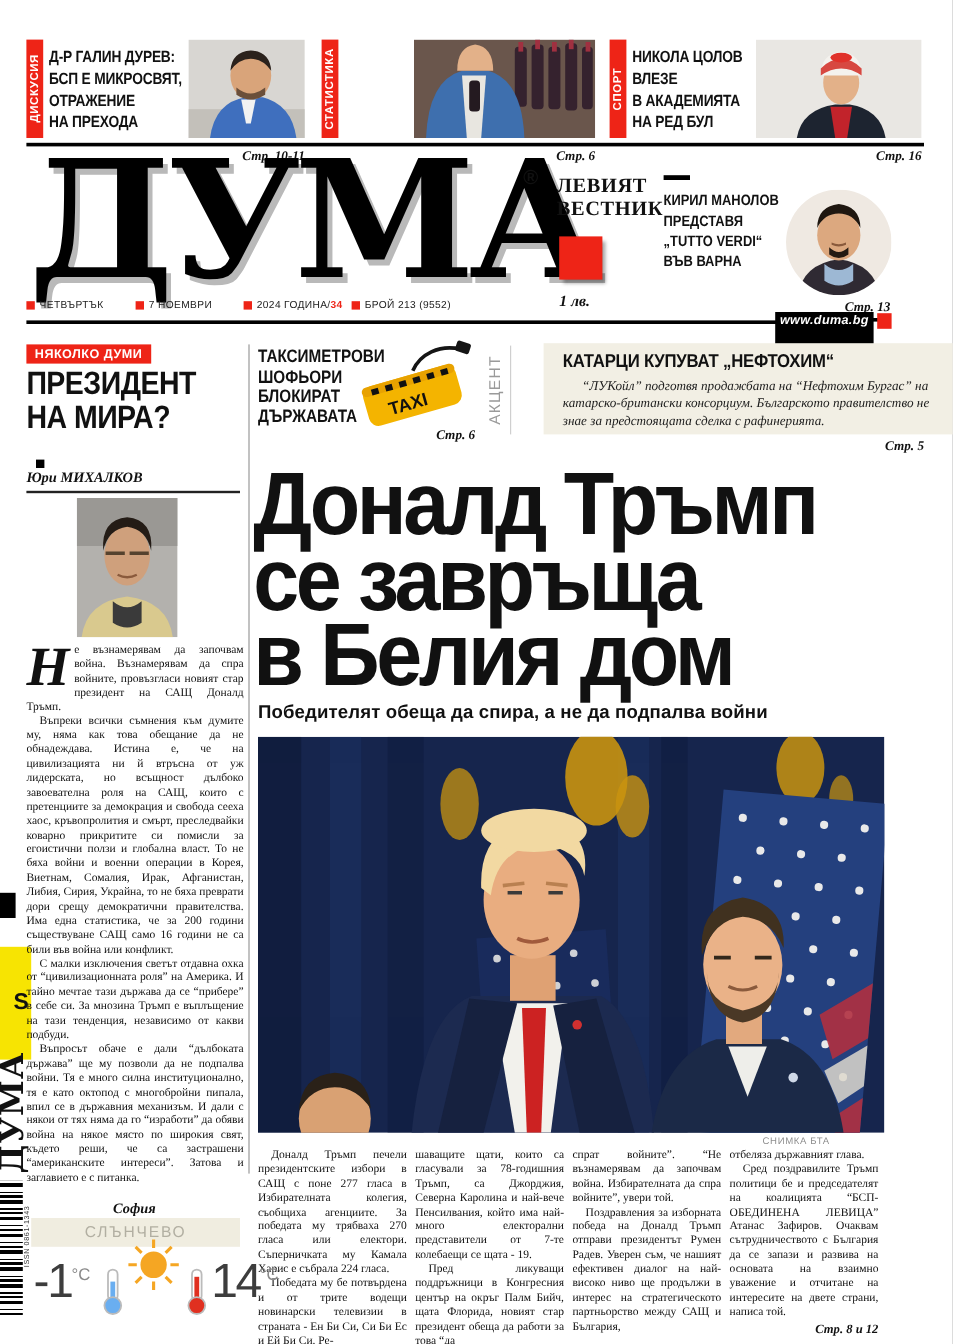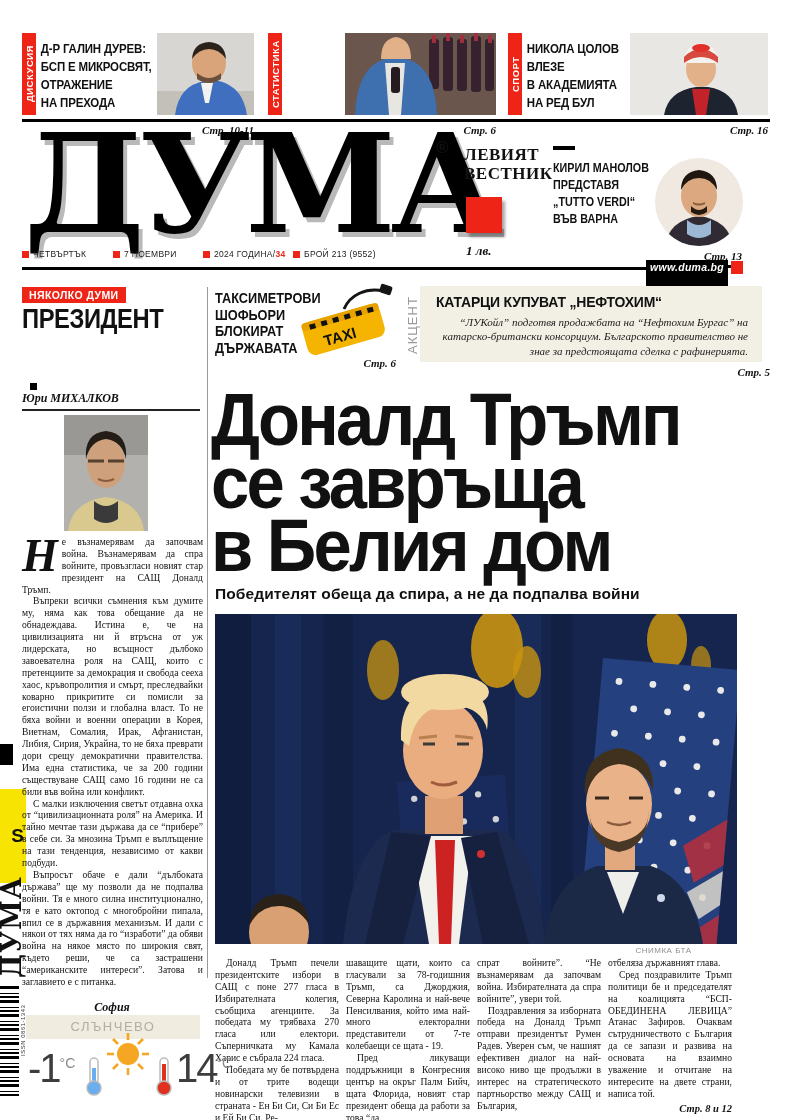--- a/index.html
+++ b/index.html
@@ -59,25 +59,25 @@
 
   .taxi-lines { position:absolute; left:215px; top:290px; z-index:2; }
   .taxi-lines .tl { height:16.5px; line-height:16.5px; white-space:nowrap; }
   .taxi-lines .tl span { display:inline-block; transform:scaleX(.85); transform-origin:0 50%;
       font-size:15px; font-weight:bold; background:#fff; padding:0 2px 0 0; }
   .taxi-art { position:absolute; left:292px; top:283px; width:108px; height:74px; z-index:1; }
 
   .accent-label { position:absolute; left:399px; top:288px; width:27px; height:74px; border-left:1px solid #cfcfcf;
       color:#9a9a9a; font-size:13px; letter-spacing:1px; writing-mode:vertical-rl; transform:rotate(180deg);
       display:flex; align-items:center; justify-content:center; }
-  .accent-box { position:absolute; left:420px; top:286px; width:342px; height:76px; background:#f2efe4; padding:7px 14px 0 16px; }
+  .accent-box { position:absolute; left:453px; top:286px; width:342px; height:76px; background:#f2efe4; padding:7px 14px 0 16px; }
   .accent-title span { display:inline-block; transform:scaleX(.9); transform-origin:0 50%;
       font-size:15.5px; font-weight:bold; letter-spacing:-.2px; }
   .accent-body { margin-top:4px; font-family:"Liberation Serif", serif; font-style:italic; font-size:11px;
-      line-height:1.3; text-indent:16px; color:#1a1a1a;text-align:right; }
+      line-height:1.3; text-indent:16px; color:#1a1a1a; }
 
   
   .op-bullet { position:absolute; left:30px; top:383px; width:7px; height:7px; background:#000; }
   .op-author { position:absolute; left:22px; top:391px; font-family:"Liberation Serif", serif; font-style:italic;
       font-weight:bold; font-size:12px; }
   .op-rule { position:absolute; left:22px; top:409px; width:178px; height:2px; background:#222; }
   .op-photo { position:absolute; left:64px; top:415px; width:84px; height:116px; }
   .op-photo svg { width:100%; height:100%; display:block; }
   .op-text { position:absolute; left:22px; top:536px; width:181px; font-family:"Liberation Serif", serif;
       font-size:9.6px; line-height:1.24; text-align:justify; }
@@ -241,20 +241,21 @@
   <div class="dateline" style="left:293px;"><span class="dl-sq"></span><span>БРОЙ 213 (9552)</span></div>
   <div class="price">1 лв.</div>
 
   <div class="rule-thick" style="left:22px;top:267px;width:628px;height:3px;"></div>
   <div class="www-box">www.duma.bg</div>
   <div class="www-sq"></div>
 
   <div class="kicker-box">НЯКОЛКО ДУМИ</div>
   <div class="opinion-title">
     <div class="tl"><span>ПРЕЗИДЕНТ</span></div>
+    <div class="tl"><span>НА МИРА?</span></div>
   </div>
   <div class="v-divider"></div>
 
   <div class="taxi-art">
     <svg viewBox="0 0 108 74">
       <path d="M52 26 C58 12 74 4 92 8" stroke="#151515" stroke-width="3" fill="none"></path>
       <rect x="88" y="2" width="12" height="9" rx="2" transform="rotate(18 94 6)" fill="#151515"></rect>
       <g transform="rotate(-16 50 48)">
         <rect x="12" y="30" width="80" height="34" rx="8" fill="#f4b400"></rect>
         <rect x="12" y="30" width="80" height="8" rx="4" fill="#e8a200"></rect>

